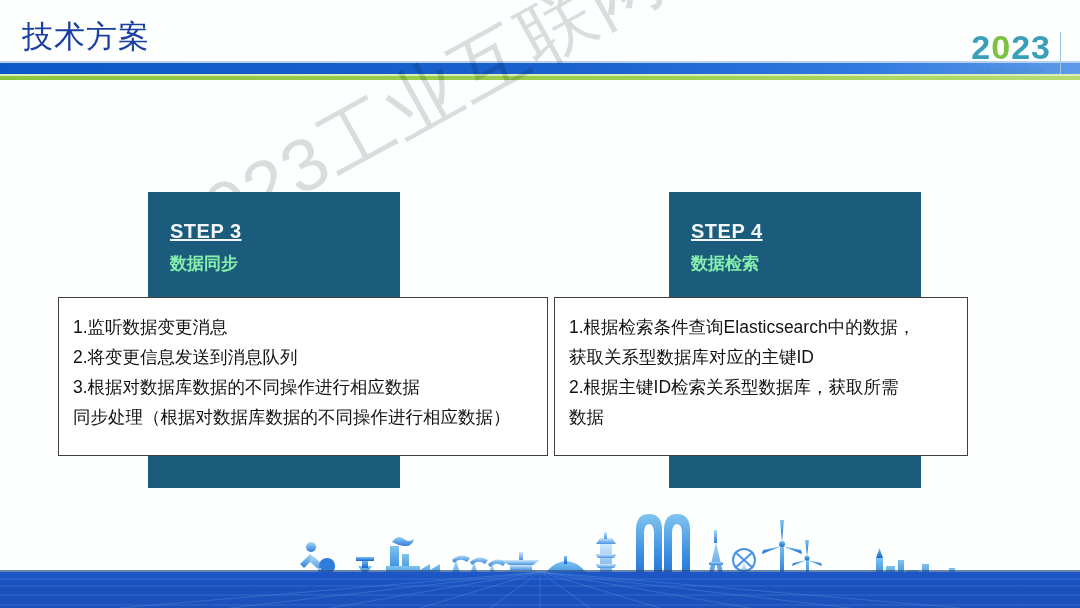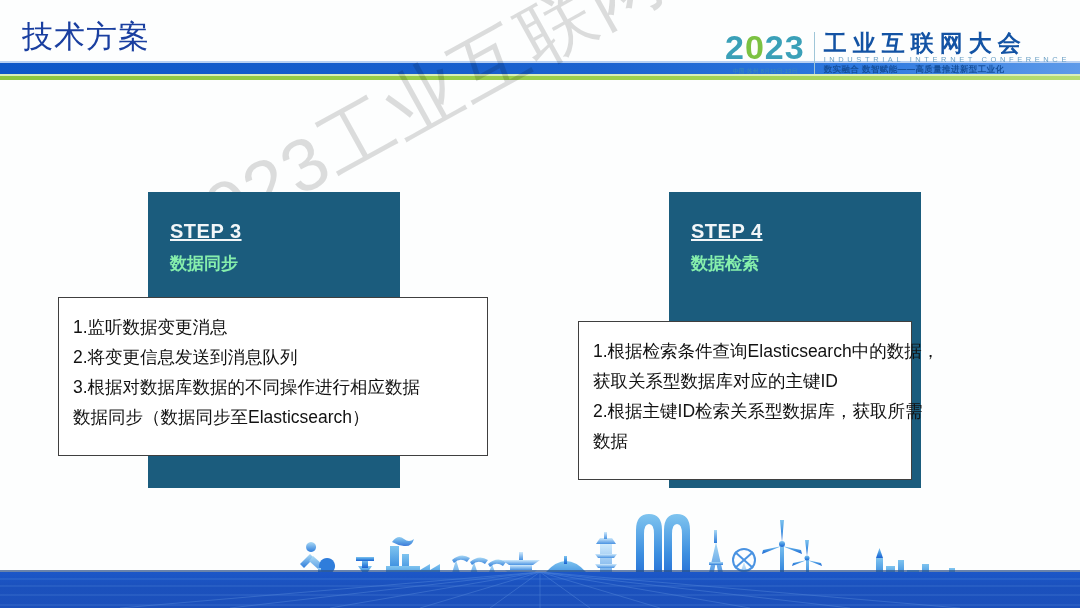--- a/index.html
+++ b/index.html
@@ -86,22 +86,22 @@
     position:absolute;left:22px;top:60px;
     font-size:17px;font-weight:bold;color:#86efac;
   }
   #step3-box{left:148px;top:192px;width:252px;height:296px;}
   #step4-box{left:669px;top:192px;width:252px;height:296px;}
 
   .text-card{
     position:absolute;background:#ffffff;border:1px solid #3f3f3f;
     box-sizing:border-box;
   }
-  #step3-card{left:58px;top:297px;width:430px;height:159px;}
-  #step4-card{left:578px;top:297px;width:334px;height:159px;margin-top:24px;}
+  #step3-card{left:58px;top:297px;width:490px;height:159px;}
+  #step4-card{left:554px;top:297px;width:414px;height:159px;}
   .text-card .lines{
     padding:14px 14px 0 14px;
     font-size:17.5px;color:#121212;line-height:1.72;
     font-family:"Liberation Sans","DejaVu Sans",sans-serif;
   }
   .text-card .lines div{white-space:nowrap;}
 
   
   .skyline{position:absolute;left:0;bottom:0;width:1080px;height:108px;}
   .ground{
@@ -134,39 +134,34 @@
     <div class="logo-left">
       <div class="logo-year">
         <span class="d1">2</span>
           <span class="d2">0</span>
           <span class="d3">2</span>
           <span class="d4">3</span>
       </div>
       <div class="logo-date">中国·苏州  8月11日-13日</div>
     </div>
     <div class="logo-sep"></div>
-    <div class="logo-right">
-      <div class="logo-cn">工业互联网大会</div>
-      <div class="logo-en">INDUSTRIAL INTERNET CONFERENCE</div>
-      <div class="logo-sub">数实融合  数智赋能——高质量推进新型工业化</div>
-    </div>
   </div>
 
   <div class="watermark">2023工业互联网大会</div>
 
   <div class="step-box" id="step3-box">
     <div class="st-label">STEP 3</div>
     <div class="st-title">数据同步</div>
   </div>
   <div class="text-card" id="step3-card">
     <div class="lines">
       <div>1.监听数据变更消息</div>
       <div>2.将变更信息发送到消息队列</div>
       <div>3.根据对数据库数据的不同操作进行相应数据</div>
-      <div>数据同步（数据同步至Elasticsearch）</div>
+      <div>同步处理（根据对数据库数据的不同操作进行相应数据）</div>
     </div>
   </div>
 
   <div class="step-box" id="step4-box">
     <div class="st-label">STEP 4</div>
     <div class="st-title">数据检索</div>
   </div>
   <div class="text-card" id="step4-card">
     <div class="lines">
       <div>1.根据检索条件查询Elasticsearch中的数据，</div>

